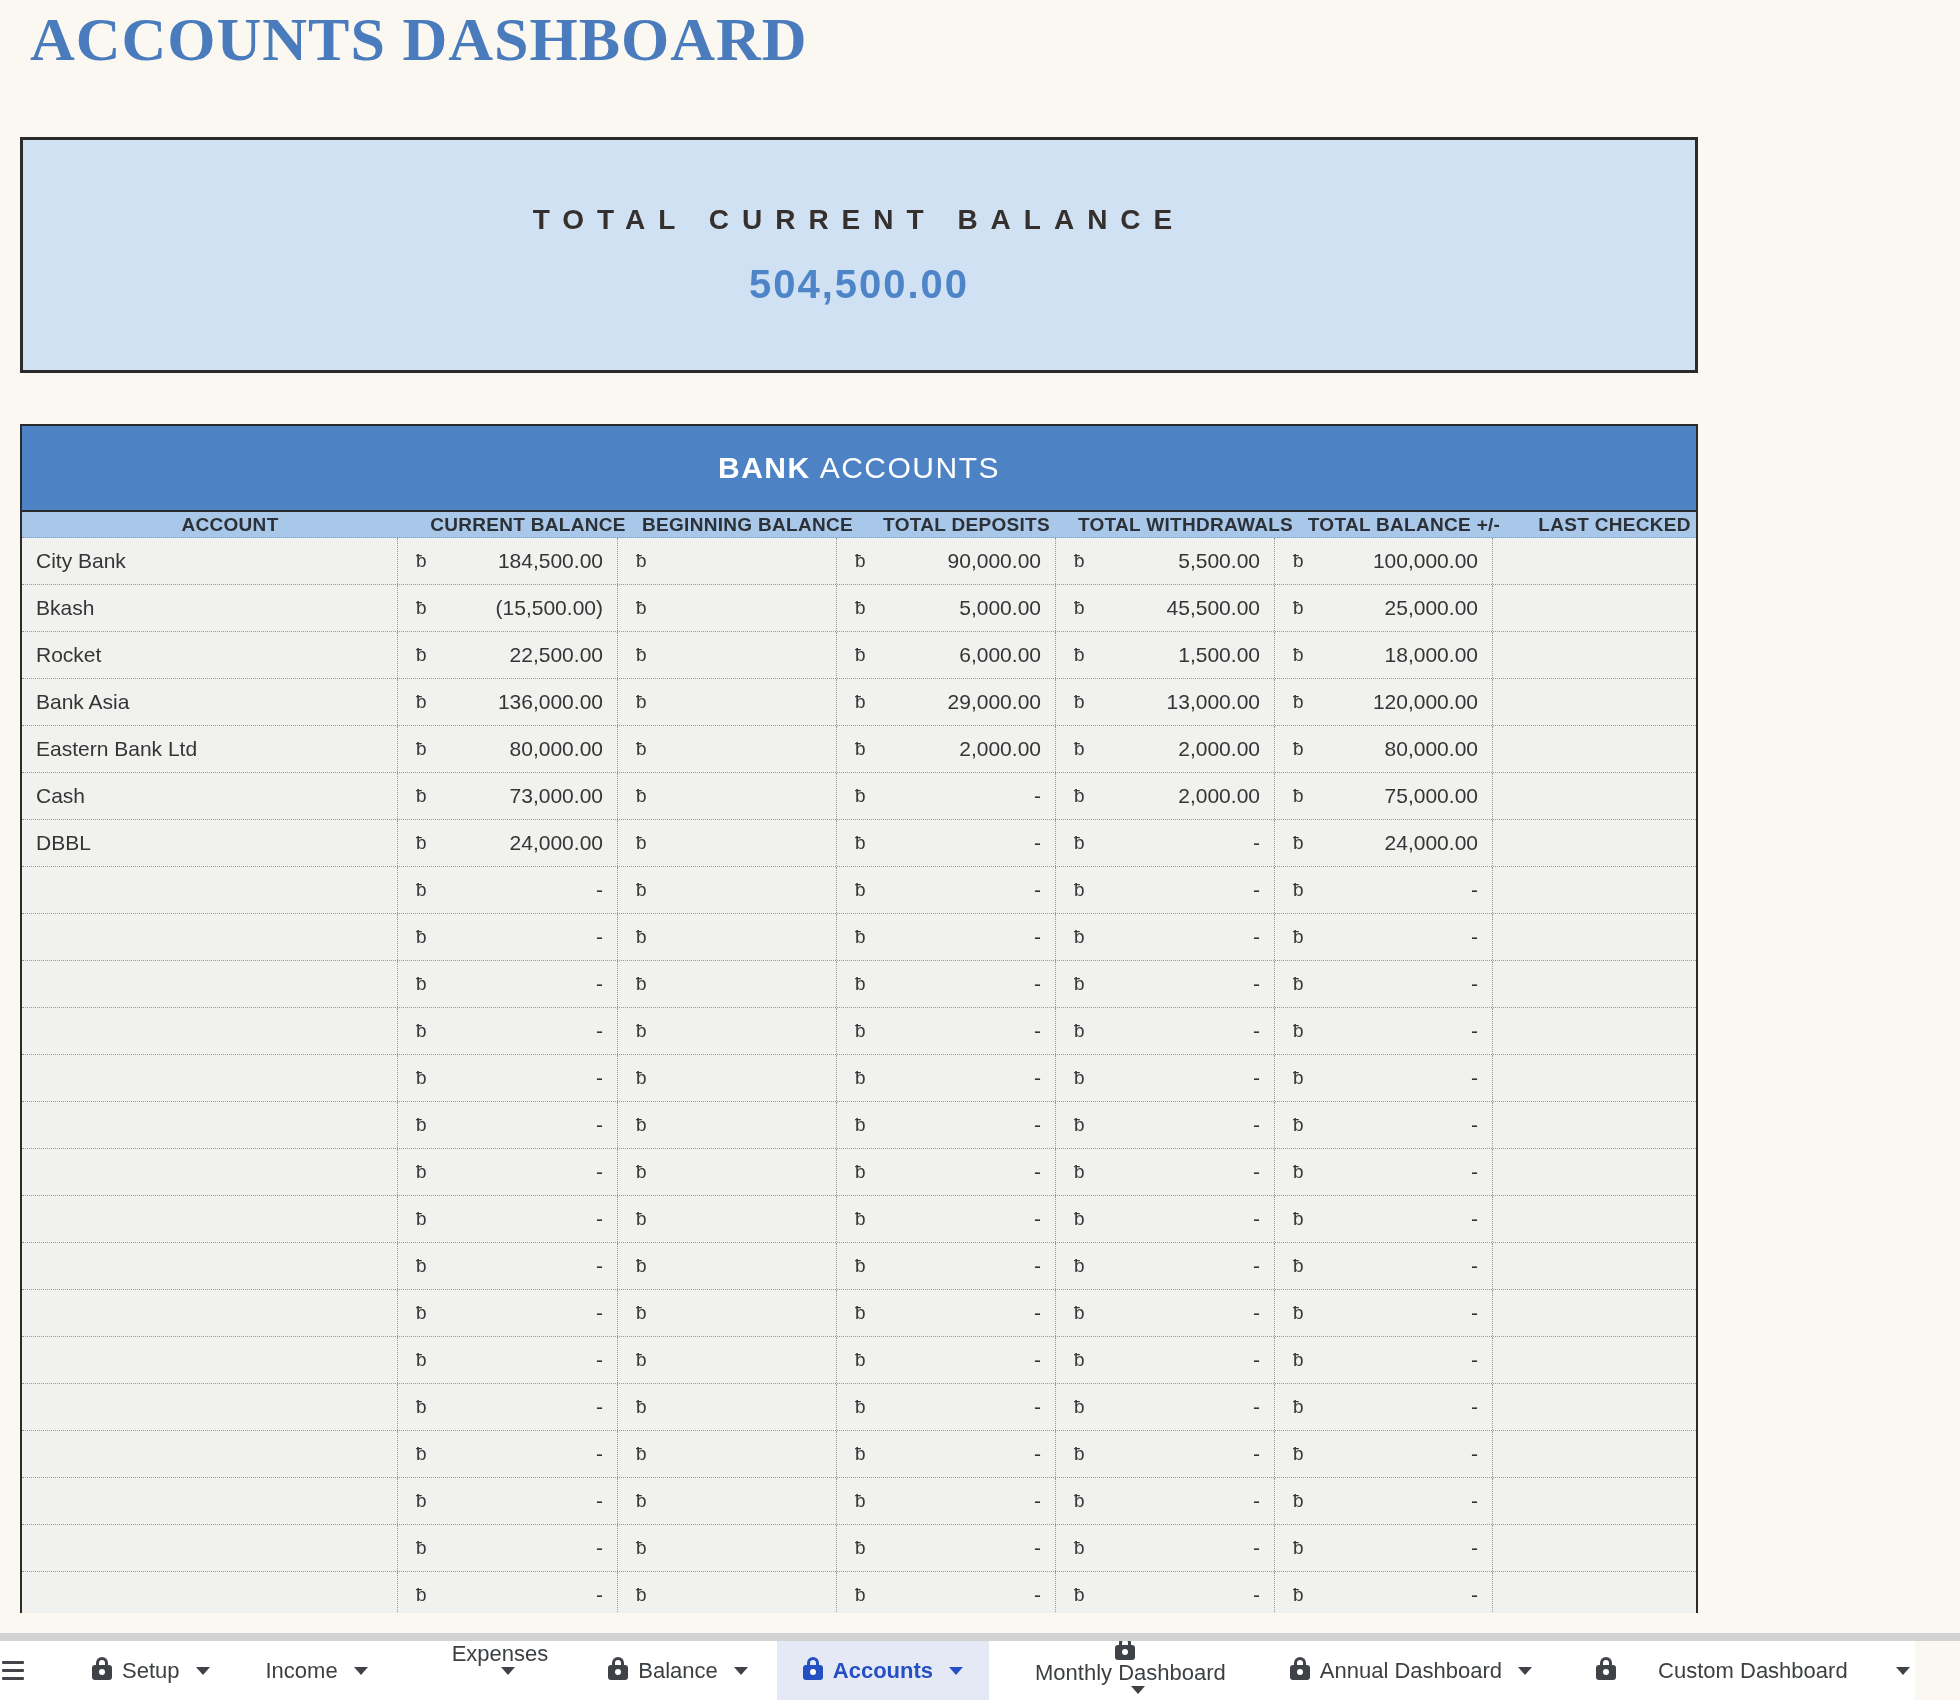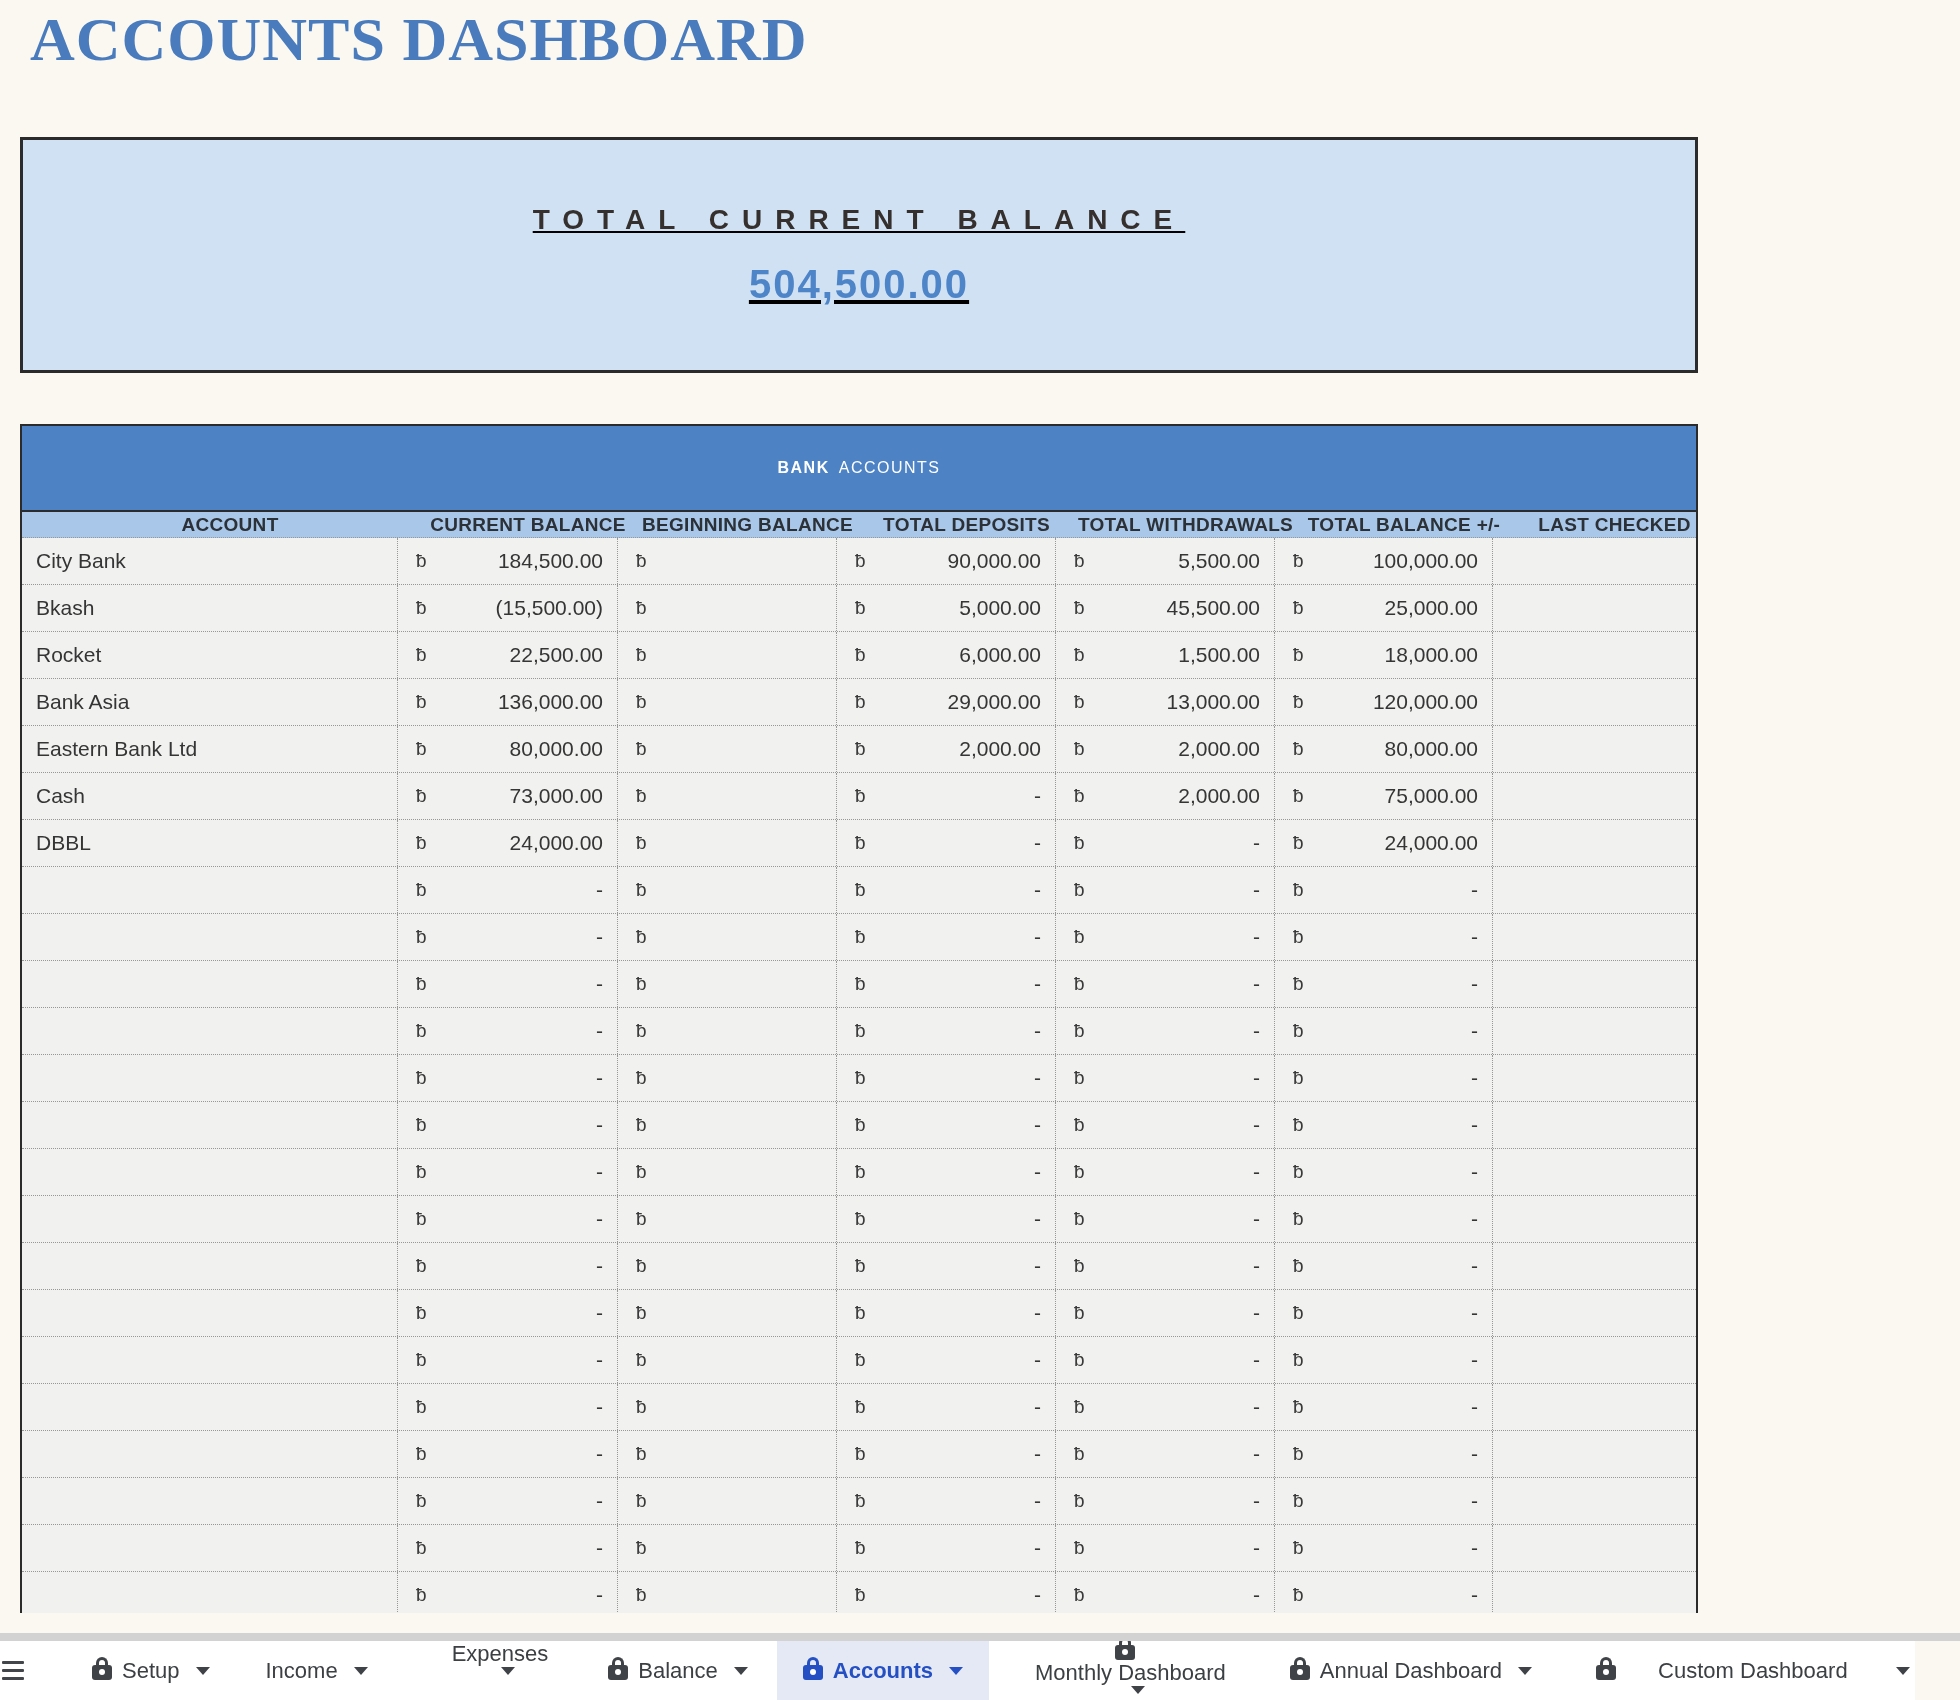--- a/index.html
+++ b/index.html
@@ -16,33 +16,33 @@
   
   .page-title{
     position:absolute;left:30px;top:4px;
     font-family:"Liberation Serif","DejaVu Serif",serif;
     font-weight:700;font-size:62px;letter-spacing:1px;color:var(--titleblue);
   }
   
   .card{
     position:absolute;left:20px;top:137px;width:1678px;height:236px;box-sizing:border-box;
     background:var(--card);border:3px solid var(--dark);
-    display:flex;flex-direction:column;align-items:center;justify-content:center;gap:26px;text-decoration:underline;
+    display:flex;flex-direction:column;align-items:center;justify-content:center;gap:26px;
   }
   .card .label{font-size:28px;font-weight:700;letter-spacing:13px;color:#35302e;white-space:nowrap}
   .card .value{font-size:40px;font-weight:700;letter-spacing:2px;color:var(--amount)}
   
   .table{
     position:absolute;left:20px;top:424px;width:1678px;height:1189px;box-sizing:border-box;
     border:2px solid var(--dark);border-bottom:none;overflow:hidden;background:var(--rowbg);
   }
   .band{
     height:84px;background:var(--band);border-bottom:2px solid var(--dark);
     display:flex;align-items:center;justify-content:center;
-    color:#fff;font-size:16px;letter-spacing:1.5px;
+    color:#fff;font-size:30px;letter-spacing:1.5px;
   }
   .band .b1{font-weight:700}
   .band .b2{font-weight:400;margin-left:9px}
   .grid{display:grid;grid-template-columns:376px 220px 219px 219px 219px 218px 203px}
   .thead{
     height:26px;background:var(--colhead);border-bottom:1px dotted var(--dot);box-sizing:border-box;padding-left:20px;
   }
   .thead .hcell{
     display:flex;align-items:center;justify-content:center;
     font-size:19px;font-weight:700;letter-spacing:.3px;color:#2c3137;white-space:nowrap;

